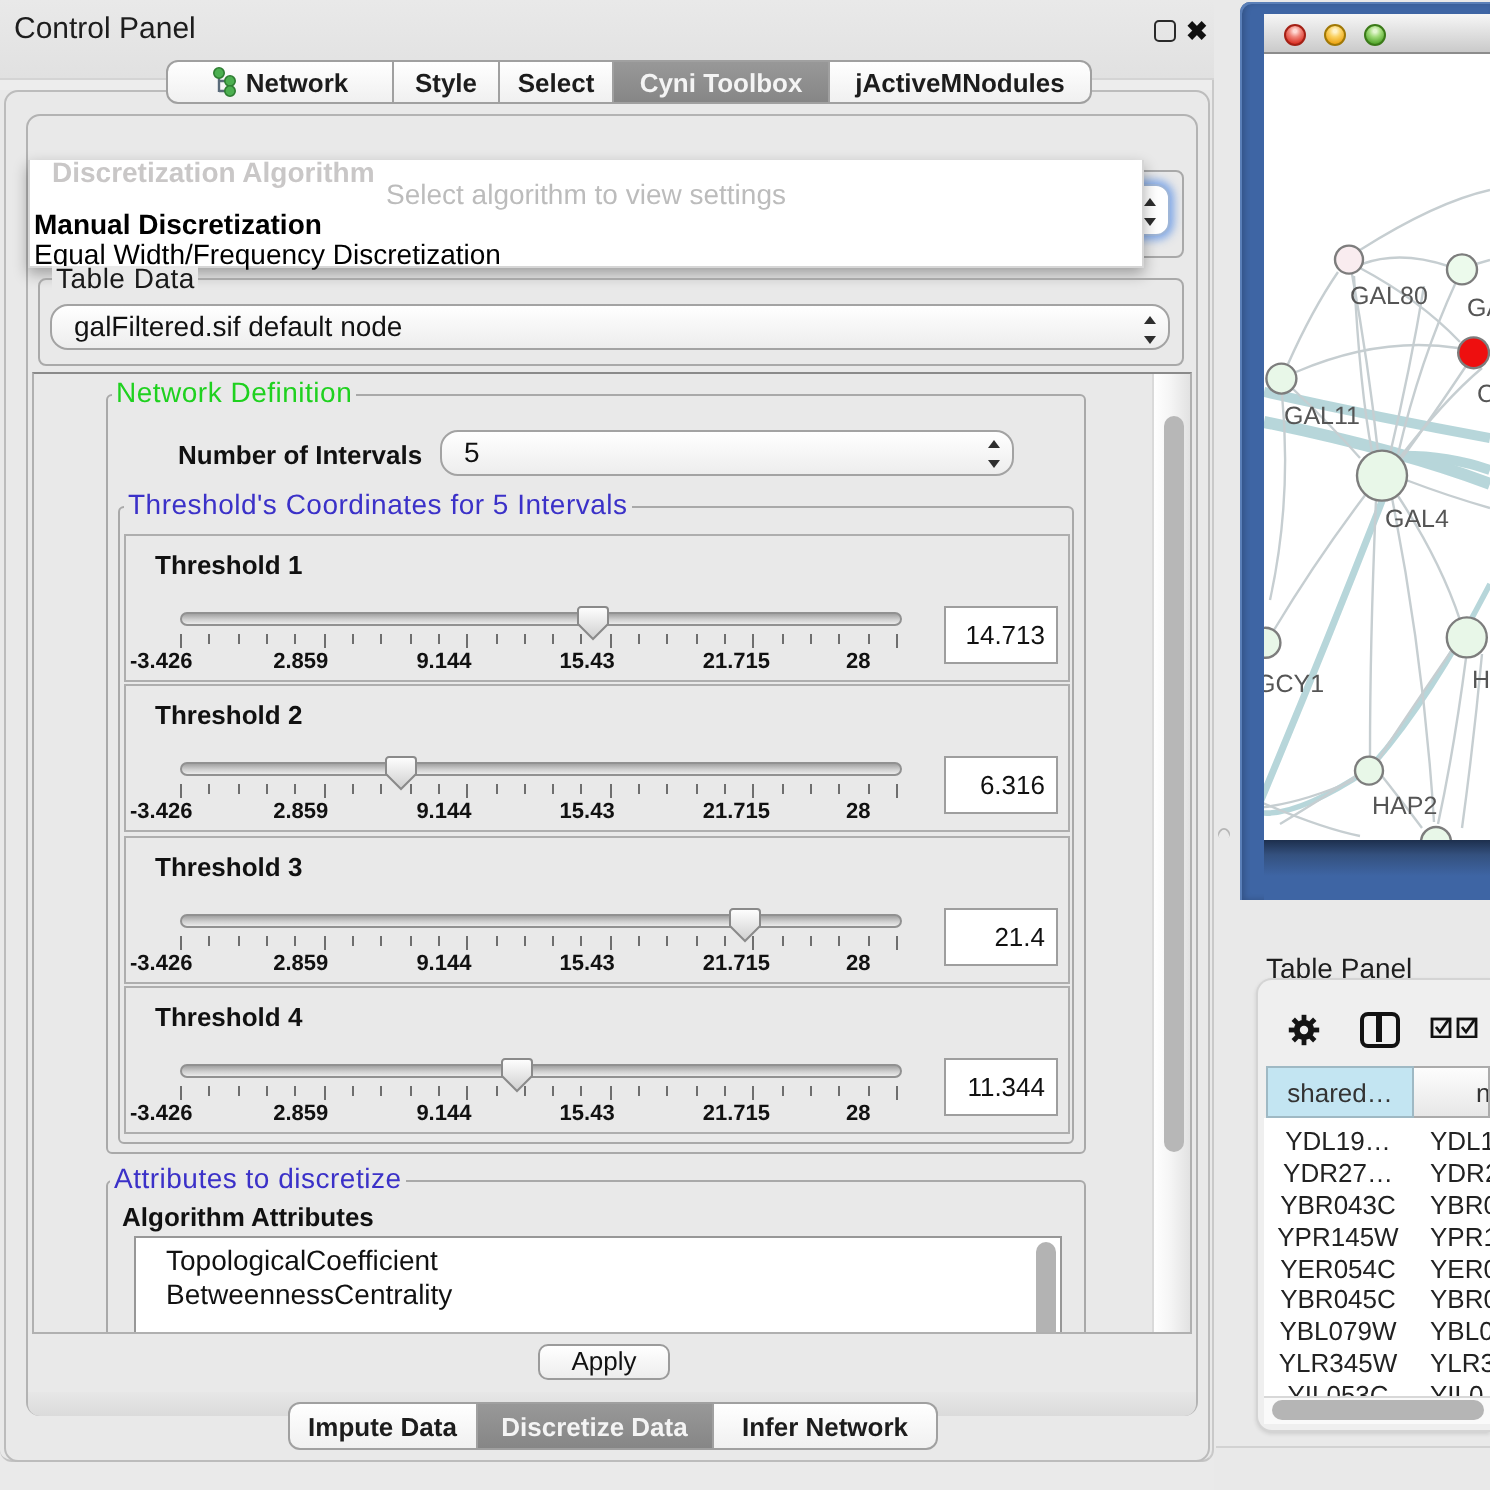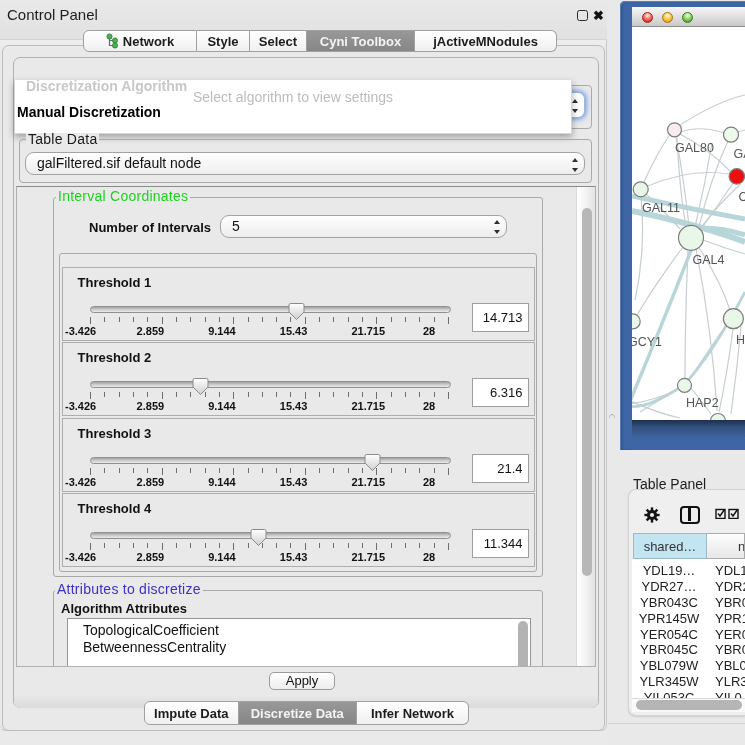--- a/index.html
+++ b/index.html
@@ -109,64 +109,66 @@
   <div class="tab first" style="width:114px;"><span style="display:inline-block;vertical-align:-3px;margin-right:4px;">
     <svg width="13" height="16" viewBox="0 0 13 16">
       <path d="M3.5 3.5 V13 M3.5 7.5 H8 M3.5 12.5 H8" stroke="#5a6b7a" stroke-width="1.2" fill="none"></path>
       <circle cx="3.5" cy="3.5" r="2.6" fill="#4caf50" stroke="#2e7d32" stroke-width="0.8"></circle>
       <circle cx="9" cy="7.5" r="2.6" fill="#4caf50" stroke="#2e7d32" stroke-width="0.8"></circle>
       <circle cx="9" cy="12.5" r="2.6" fill="#4caf50" stroke="#2e7d32" stroke-width="0.8"></circle>
     </svg></span>Network</div>
   <div class="tab" style="width:53px;">Style</div>
   <div class="tab" style="width:57px;">Select</div>
   <div class="tab sel" style="width:108px;">Cyni Toolbox</div>
-  <div class="tab last" style="width:142px;">jActiveMNodules</div>
+  <div class="tab last" style="width:131px;">jActiveMNodules</div>
 </div>
 
 <div class="group" style="left:19px; top:85px; width:573px; height:44px;"></div>
 <div style="position:absolute; left:25px; top:92px; width:560px; height:26px; background:#fff;
   border:1px solid #9fb6d8; border-radius:7px; box-shadow:0 0 4px 2px rgba(100,150,230,.8);"></div>
 <div class="stepper" style="left:572px; top:99px;">
     <div class="up"></div>
     <div class="dn"></div>
   </div>
 
 <div style="position:absolute; left:14px; top:80px; width:558px; height:54px; background:#fff;
   border:1px solid #d6d6d6; border-top:none; box-shadow:0 3px 7px rgba(0,0,0,.32);">
   <div style="position:absolute; left:11px; top:-2px; font-size:14px; font-weight:bold; color:#c9c7c7;">Discretization Algorithm</div>
   <div style="position:absolute; left:0; top:9px; width:100%; text-align:center; font-size:14px; color:#bcbcbc;">Select algorithm to view settings</div>
   <div style="position:absolute; left:2px; top:24px; font-size:14px; font-weight:bold; color:#000;">Manual Discretization</div>
+  <div style="position:absolute; left:2px; top:39px; font-size:14px; color:#000;">Equal Width/Frequency Discretization</div>
 </div>
 
 <div class="group" style="left:19px; top:139px; width:573px; height:44px;"></div>
 <div class="glabel" style="left:26px; top:133px; color:#1a1a1a;">Table Data</div>
 <div class="combo" style="left:25px; top:152px; width:560px;">galFiltered.sif default node</div>
 <div class="stepper" style="left:572px; top:158px;">
     <div class="up"></div>
     <div class="dn"></div>
   </div>
 
 <div id="scrollpane" style="position:absolute; left:16px; top:186px; width:580px; height:481px;
   border:1px solid #b0b0b0; border-top-color:#8a8a8a; background:#e9e9e9; overflow:hidden;">
 
   <div style="position:absolute; right:0; top:0; width:19px; height:479px;
     background:linear-gradient(to right,#ffffff,#f5f5f5 45%,#e2e2e2); border-left:1px solid #dadada;"></div>
   <div style="position:absolute; left:565px; top:21px; width:10px; height:368px; border-radius:5px; background:#b7b7b7;"></div>
 
   <div class="group" style="left:36px; top:10px; width:490px; height:380px; border-radius:3px;"></div>
-  <div class="glabel" style="left:39px; top:3px; color:#1fd11f;">Interval Coordinates</div>
+  <div class="glabel" style="left:39px; top:3px; color:#1fd11f;">Network Definition</div>
 
   <div style="position:absolute; left:72px; top:33px; font-size:13px; font-weight:bold; color:#111;">Number of Intervals</div>
   <div class="combo" style="left:203px; top:28px; width:287px;">5</div>
   <div class="stepper" style="left:477px; top:33px;">
       <div class="up"></div>
       <div class="dn"></div>
     </div>
 
   <div class="group" style="left:42px; top:66px; width:478px; height:319px; border-radius:3px;"></div>
+  <div class="glabel" style="left:45px; top:59px; color:#3b31c8;">Threshold's Coordinates for 5 Intervals</div>
 
   <div class="tpanel" style="top:79.5px;" id="tp1">
       <div class="name">Threshold 1</div>
       <div class="track"></div>
       <div style="position: absolute; top: 49px; width: 1px; background: rgb(110, 110, 110); height: 7px; left: 27.5px;"></div>
       <div style="position: absolute; top: 49px; width: 1px; background: rgb(110, 110, 110); height: 5px; left: 41.82px;"></div>
       <div style="position: absolute; top: 49px; width: 1px; background: rgb(110, 110, 110); height: 5px; left: 56.14px;"></div>
       <div style="position: absolute; top: 49px; width: 1px; background: rgb(110, 110, 110); height: 5px; left: 70.46px;"></div>
       <div style="position: absolute; top: 49px; width: 1px; background: rgb(110, 110, 110); height: 5px; left: 84.78px;"></div>
       <div style="position: absolute; top: 49px; width: 1px; background: rgb(110, 110, 110); height: 7px; left: 99.1px;"></div>

